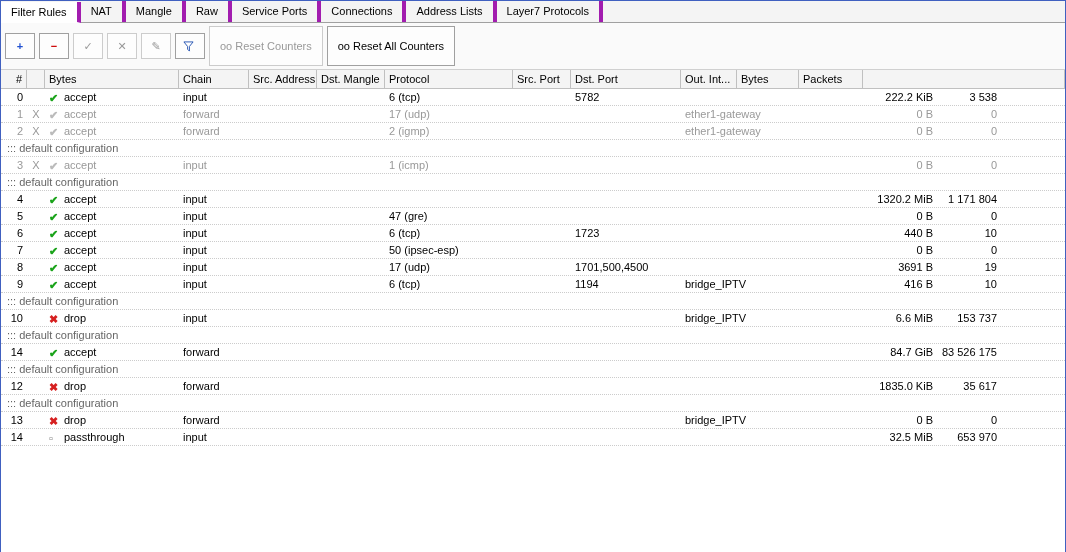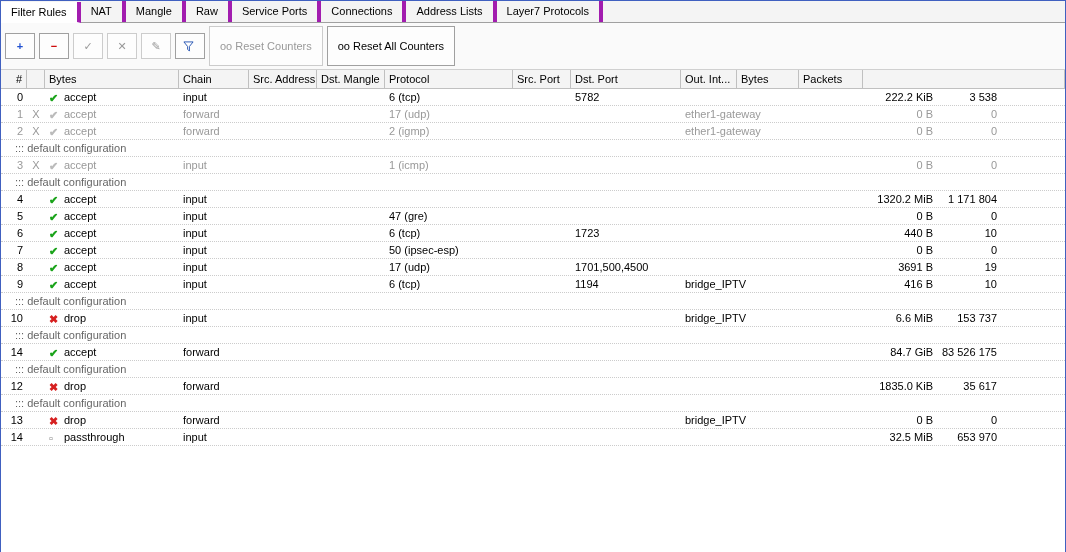--- a/index.html
+++ b/index.html
@@ -11,21 +11,21 @@
   .toolbar{display:flex;align-items:center;padding:3px 4px;gap:4px;border-bottom:1px solid #d0d0d0;background:#fafafa}
   .btn{border:1px solid #a0a0a0;background:#fdfdfd;padding:2px 4px;min-width:20px;height:20px;display:inline-flex;align-items:center;justify-content:center;cursor:default}
   .btn.wide{padding:9px 10px;min-width:auto}
   .btn.disabled{color:#999;border-color:#ccc}
   .header-row{display:flex;background:#f4f4f4;border-bottom:1px solid #c0c0c0}
   .hcell{border-right:1px solid #c0c0c0;padding:3px 4px;box-sizing:border-box;overflow:hidden;white-space:nowrap}
   .row{display:flex;border-bottom:1px dotted #ccc;height:16px;align-items:center}
   .row.disabled{color:#999}
   .cell{padding:0 4px;box-sizing:border-box;overflow:hidden;white-space:nowrap;display:flex;align-items:center;height:16px}
   .cell.num{justify-content:flex-end}
-  .comment-row{color:#666;font-style:normal;padding-left:14px;height:16px;display:flex;align-items:center;border-bottom:1px dotted #ccc}
+  .comment-row{color:#666;font-style:normal;padding-left:6px;height:16px;display:flex;align-items:center;border-bottom:1px dotted #ccc}
   .c-num{width:26px}
   .c-flag{width:18px;justify-content:center}
   .c-action{width:134px}
   .c-chain{width:70px}
   .c-src{width:68px}
   .c-dst{width:68px}
   .c-proto{width:128px}
   .c-srcport{width:58px}
   .c-dstport{width:110px}
   .c-inif{width:138px}

